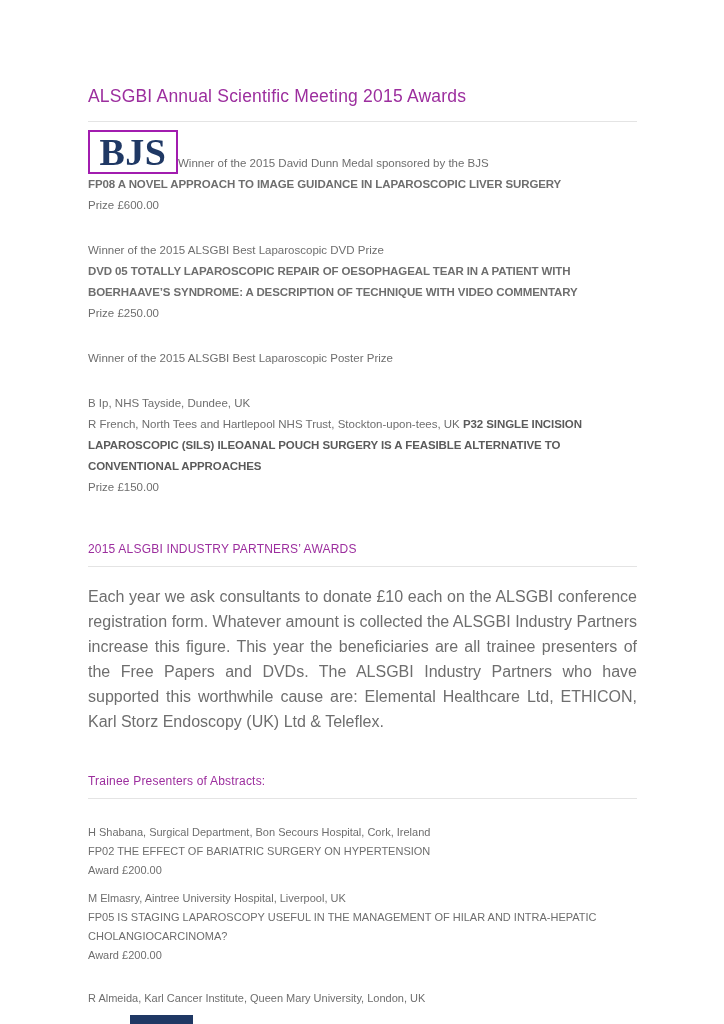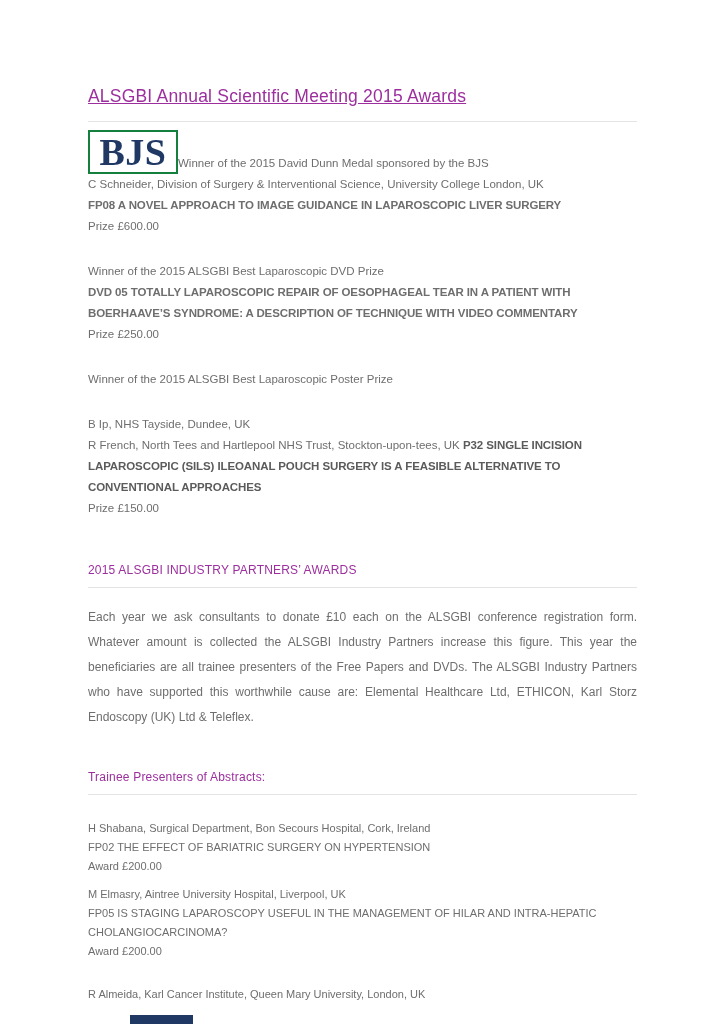--- a/index.html
+++ b/index.html
@@ -14,38 +14,37 @@
     left: 88px;
     top: 86px;
     width: 549px;
   }
   h1.page-title {
     color: #9c2e9e;
     font-size: 17.5px;
     font-weight: 400;
     letter-spacing: 0.2px;
     margin-bottom: 14px;
-    text-decoration: underline;
   }
   hr.rule {
     border: none;
     border-top: 1px solid #e4e4e4;
     height: 0;
     margin: 0;
   }
   
   .logo-row {
     display: flex;
     align-items: flex-end;
     margin-top: 8px;
   }
   .bjs-logo {
     width: 90px;
     height: 44px;
-    border: 2px solid #15803d;
+    border: 2px solid #a21caf;
     background: #ffffff;
     display: flex;
     align-items: center;
     justify-content: center;
     flex: 0 0 auto;
   }
   .bjs-logo span {
     font-family: "Liberation Serif", serif;
     font-weight: 600;
     font-size: 38px;
@@ -67,21 +66,21 @@
   .section-heading {
     color: #9c2e9e;
     font-size: 12px;
     font-weight: 400;
     letter-spacing: 0.2px;
     margin-bottom: 10px;
   }
   .industry { margin-top: 44px; }
   .industry .body-par {
     margin-top: 17px;
-    font-size: 12px;
+    font-size: 16px;
     line-height: 25px;
     text-align: justify;
     color: #6e6e6e;
   }
   
   .trainee { margin-top: 40px; }
   .trainee-entries { margin-top: 24px; }
   .trainee-entry { margin-bottom: 9px; }
   .trainee-entry p {
     font-size: 11px;
@@ -107,21 +106,20 @@
 
   <div class="awards">
 
     <div class="award-entry">
       <div class="logo-row">
         <div class="bjs-logo">
           <span>BJS</span>
         </div>
         <p class="winner-line">Winner of the 2015 David Dunn Medal sponsored by the BJS</p>
       </div>
-      <p>C Schneider, Division of Surgery &amp; Interventional Science, University College London, UK</p>
       <p class="uc-title">FP08 A NOVEL APPROACH TO IMAGE GUIDANCE IN LAPAROSCOPIC LIVER SURGERY</p>
       <p>Prize £600.00</p>
     </div>
 
     <div class="award-entry">
       <p class="winner-line gap-top">Winner of the 2015 ALSGBI Best Laparoscopic DVD Prize</p>
       <p class="uc-title">DVD 05 TOTALLY LAPAROSCOPIC REPAIR OF OESOPHAGEAL TEAR IN A PATIENT WITH BOERHAAVE’S SYNDROME: A DESCRIPTION OF TECHNIQUE WITH VIDEO COMMENTARY</p>
       <p>Prize £250.00</p>
     </div>
 

